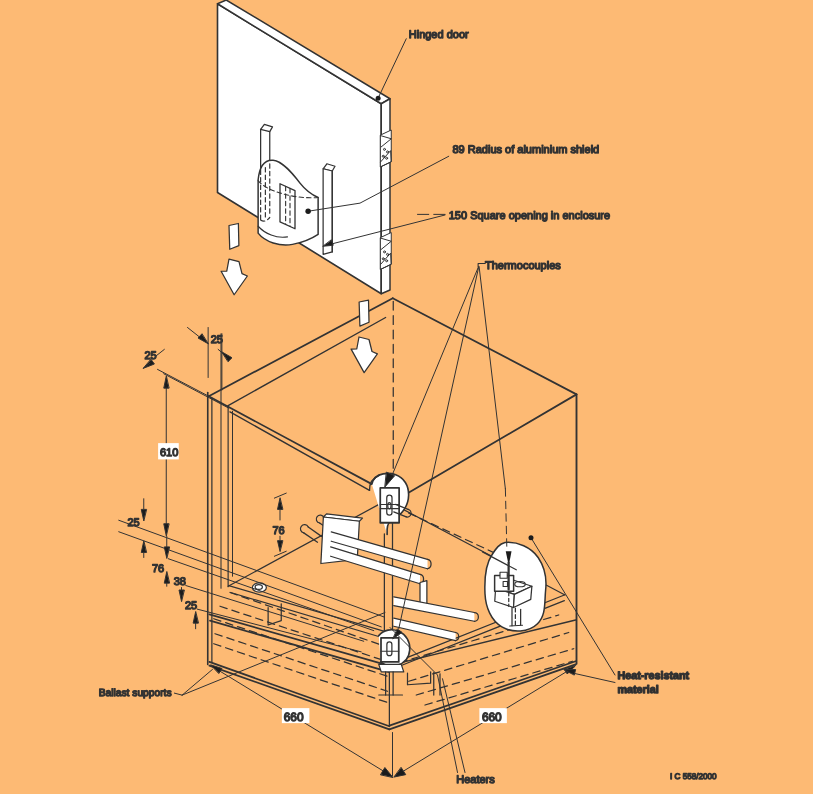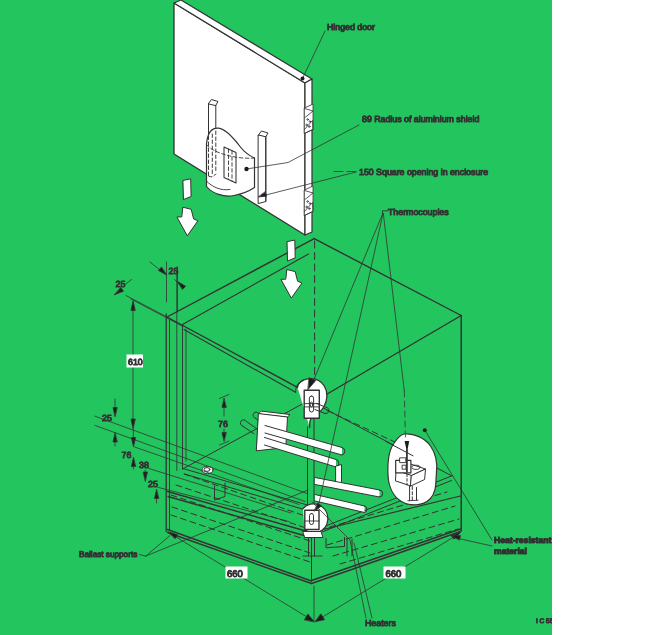--- a/index.html
+++ b/index.html
@@ -1,16 +1,16 @@
 <!DOCTYPE html>
 <html><head>
 <meta charset="utf-8">
 <style>
 html,body{margin:0;padding:0;background:#fff;}
-#wrap{width:552px;height:635px;position:relative;background:#22c55e;overflow:hidden;transform:translateZ(0);}
+#wrap{width:650px;height:635px;position:relative;background:#fdba74;overflow:hidden;transform:translateZ(0);}
 svg{position:absolute;top:0;left:0;}
 text{font-family:"Liberation Sans",sans-serif;fill:#1c1c1c;text-rendering:geometricPrecision;}
 .lbl{font-size:8.8px;}
 .dim{font-size:8.8px;}
 .bold{font-weight:bold;font-size:8.6px;}
 </style>
 </head>
 <body>
 <div id="wrap">
 <svg width="650" height="635" viewBox="0 0 650 635" style="filter:grayscale(1);">

